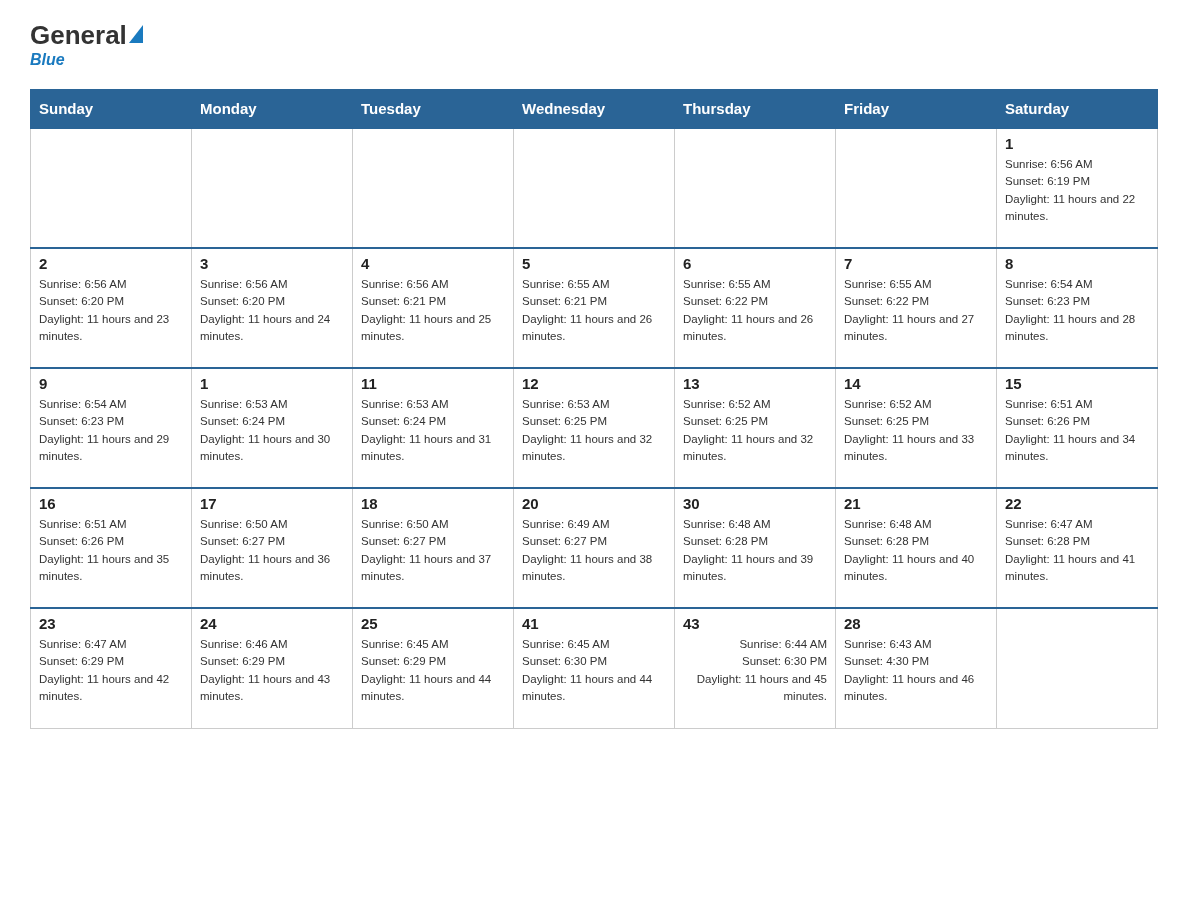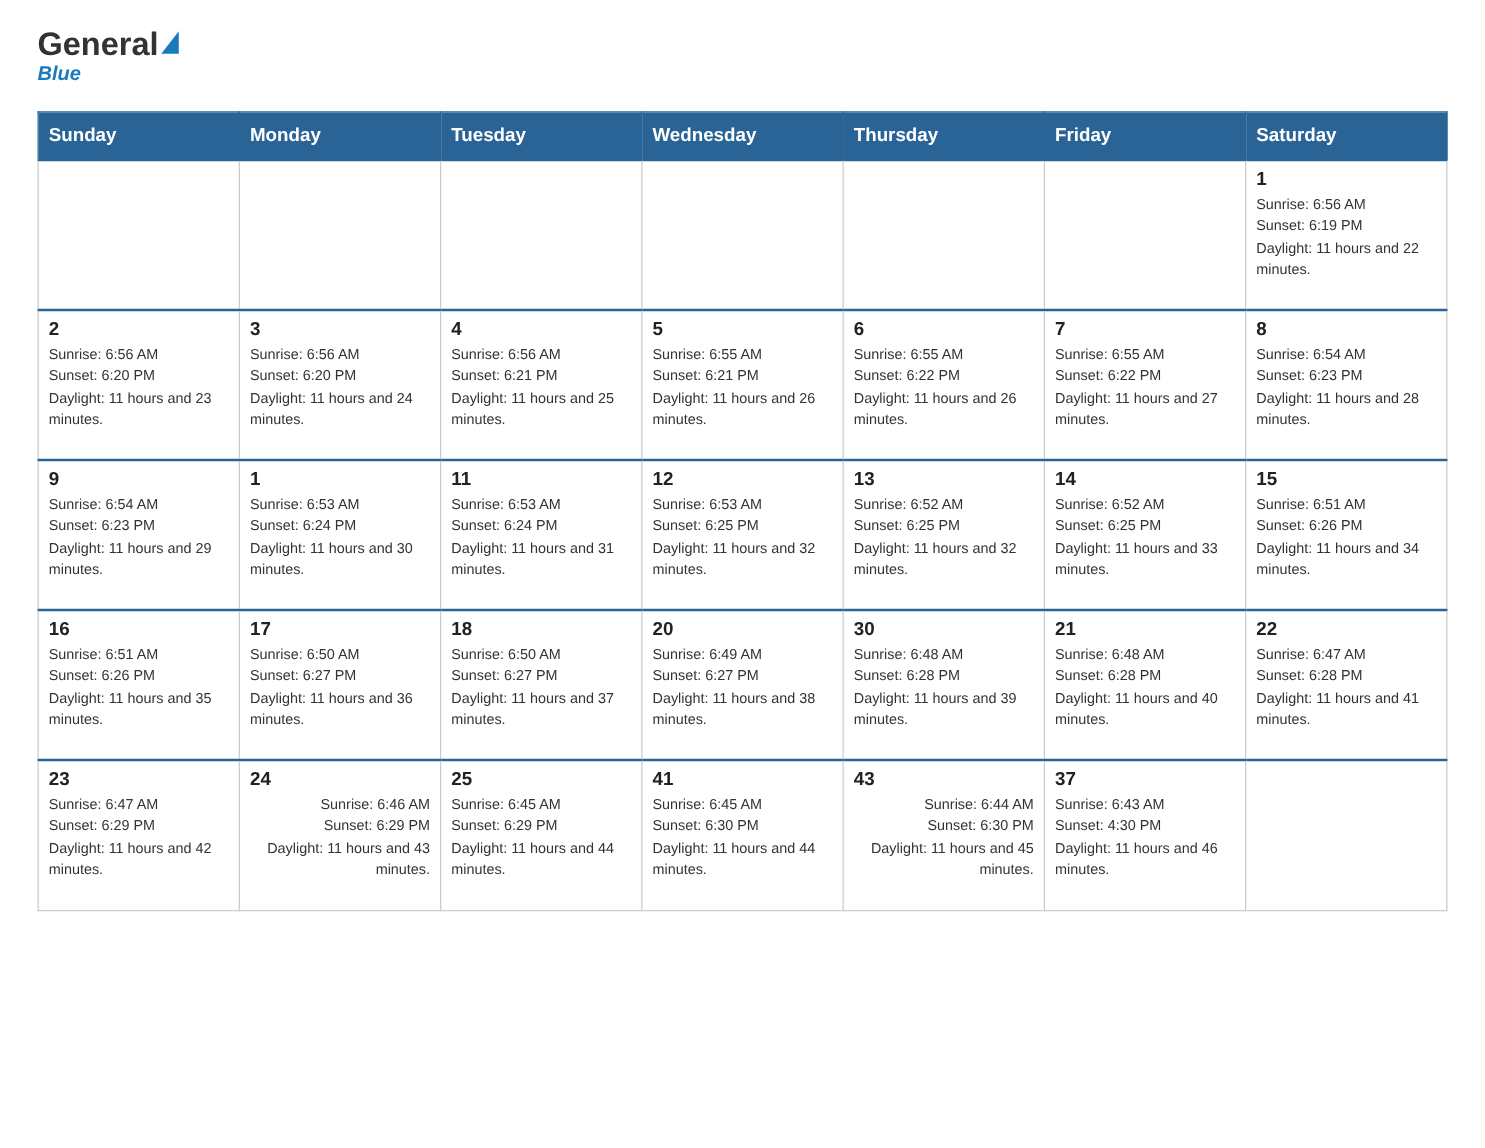--- a/index.html
+++ b/index.html
@@ -297,21 +297,21 @@
       </tr>
       <tr>
         <td>
           <span class="day-number">23</span>
           <div class="day-info" style="white-space: pre-line;">Sunrise: 6:47 AM
 Sunset: 6:29 PM
 Daylight: 11 hours and 42 minutes.</div>
         </td>
         <td>
           <span class="day-number">24</span>
-          <div class="day-info" style="white-space: pre-line; text-align: right;">Sunrise: 6:46 AM
+          <div class="day-info" style="white-space: pre-line;">Sunrise: 6:46 AM
 Sunset: 6:29 PM
 Daylight: 11 hours and 43 minutes.</div>
         </td>
         <td>
           <span class="day-number">25</span>
           <div class="day-info" style="white-space: pre-line;">Sunrise: 6:45 AM
 Sunset: 6:29 PM
 Daylight: 11 hours and 44 minutes.</div>
         </td>
         <td>
@@ -320,21 +320,21 @@
 Sunset: 6:30 PM
 Daylight: 11 hours and 44 minutes.</div>
         </td>
         <td>
           <span class="day-number">43</span>
           <div class="day-info" style="white-space: pre-line; text-align: right;">Sunrise: 6:44 AM
 Sunset: 6:30 PM
 Daylight: 11 hours and 45 minutes.</div>
         </td>
         <td>
-          <span class="day-number">37</span>
+          <span class="day-number">28</span>
           <div class="day-info" style="white-space: pre-line;">Sunrise: 6:43 AM
 Sunset: 4:30 PM
 Daylight: 11 hours and 46 minutes.</div>
         </td>
         <td class="empty-cell"></td>
       </tr>
     </tbody>
 </table>
 
 </body></html>

